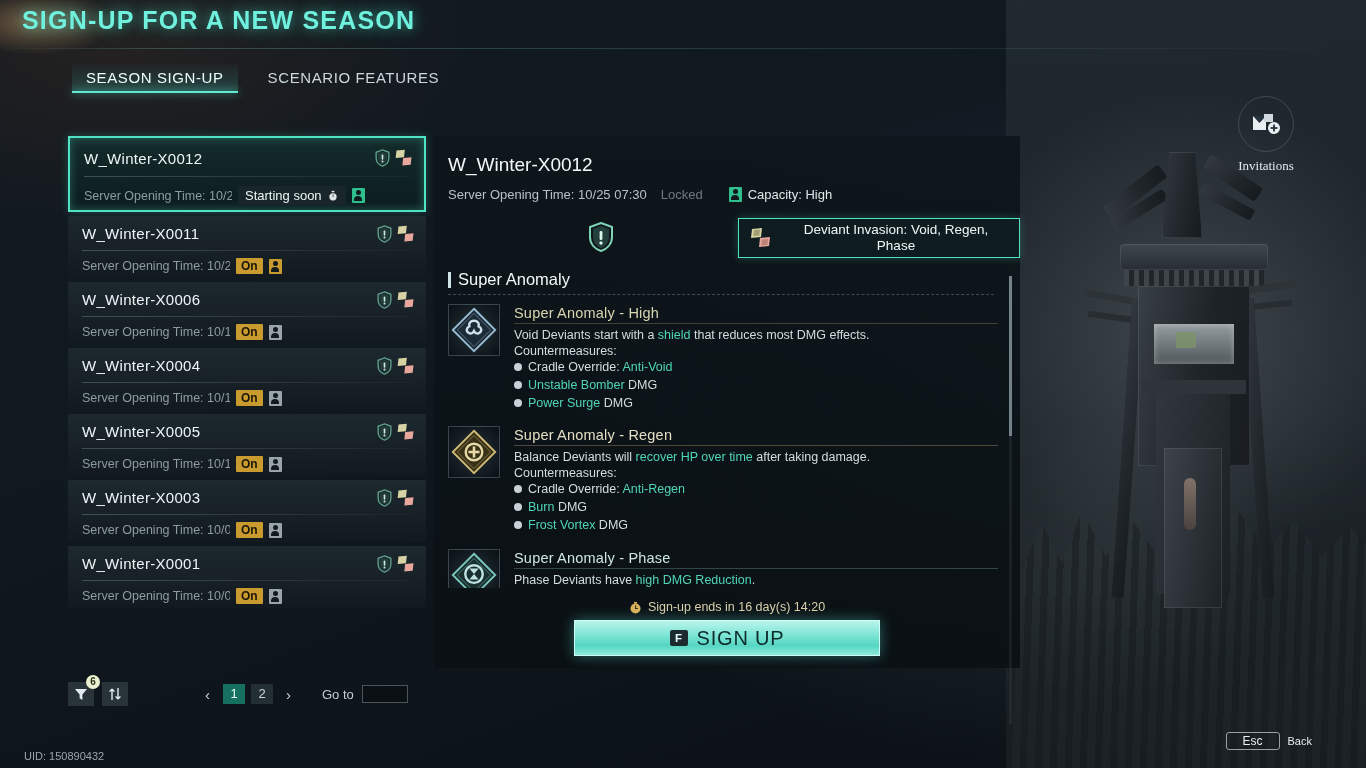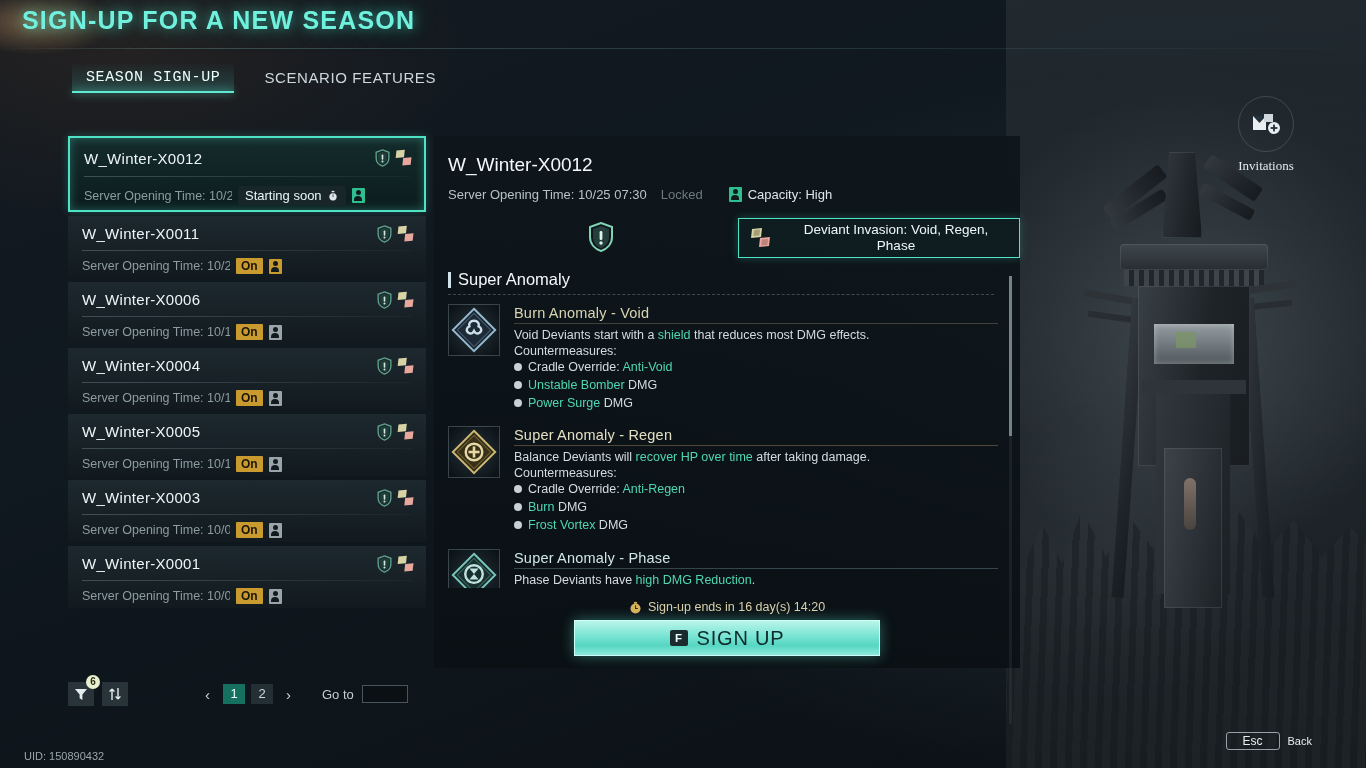--- a/index.html
+++ b/index.html
@@ -91,21 +91,20 @@
     background: linear-gradient(90deg, rgba(120,210,200,0.0) 0%, rgba(130,200,195,0.28) 12%, rgba(120,190,190,0.18) 60%, rgba(120,190,190,0.0) 100%);
   }
   .tabs { position: absolute; left: 72px; top: 64px; display: flex; align-items: flex-end; gap: 16px; }
   .tab {
     padding: 5px 14px 7px; font-size: 15px; letter-spacing: .6px;
     color: #cdd8dc; position: relative; cursor: pointer;
   }
   .tab.active {
     color: #eafffb;
     background: linear-gradient(180deg, rgba(70,200,185,0.02), rgba(70,210,195,0.22));
-    font-family: Liberation Mono, monospace;
   }
   .tab.active::after {
     content:""; position:absolute; left: 0; right: 0; bottom: 0; height: 2px;
     background: #5fe9d2; box-shadow: 0 0 8px rgba(95,233,210,0.9);
   }
 
   
   .server-list { position: absolute; left: 68px; top: 136px; width: 358px; height: 532px; }
   .srv {
     position: relative; height: 62px; margin-bottom: 4px;
@@ -536,21 +535,21 @@
     <div class="anomalies" id="anomalies">
         <div class="anom">
           <div class="anom-icon">
             <svg width="48" height="48" viewBox="0 0 52 52">
               <path d="M26 3 L49 26 L26 49 L3 26 Z" fill="#1d2b38" stroke="#9fc3da" stroke-width="2" opacity="0.95"></path>
               <path d="M26 8 L44 26 L26 44 L8 26 Z" fill="none" stroke="#9fc3da" stroke-width="1" opacity="0.5"></path>
               <path d="M26 16 C30 16 32 19 31 22 C34 23 35 27 32 29 C29 31 27 29 26 27 C25 29 23 31 20 29 C17 27 18 23 21 22 C20 19 22 16 26 16 Z" fill="none" stroke="#cfe0ea" stroke-width="2.6"></path>
             </svg>
           </div>
           <div class="anom-body">
-            <div class="anom-title void">Burn Anomaly - Void</div>
+            <div class="anom-title void">Super Anomaly - High</div>
             <div class="anom-desc">Void Deviants start with a <span class="hl">shield</span> that reduces most DMG effects.</div>
             <div class="cm-label">Countermeasures:</div>
             <div class="cm-item">
               <span class="dot"></span>
               <span>Cradle Override: <span class="hl">Anti-Void</span></span>
             </div>
             <div class="cm-item">
               <span class="dot"></span>
               <span><span class="hl">Unstable Bomber</span> DMG</span>
             </div>

